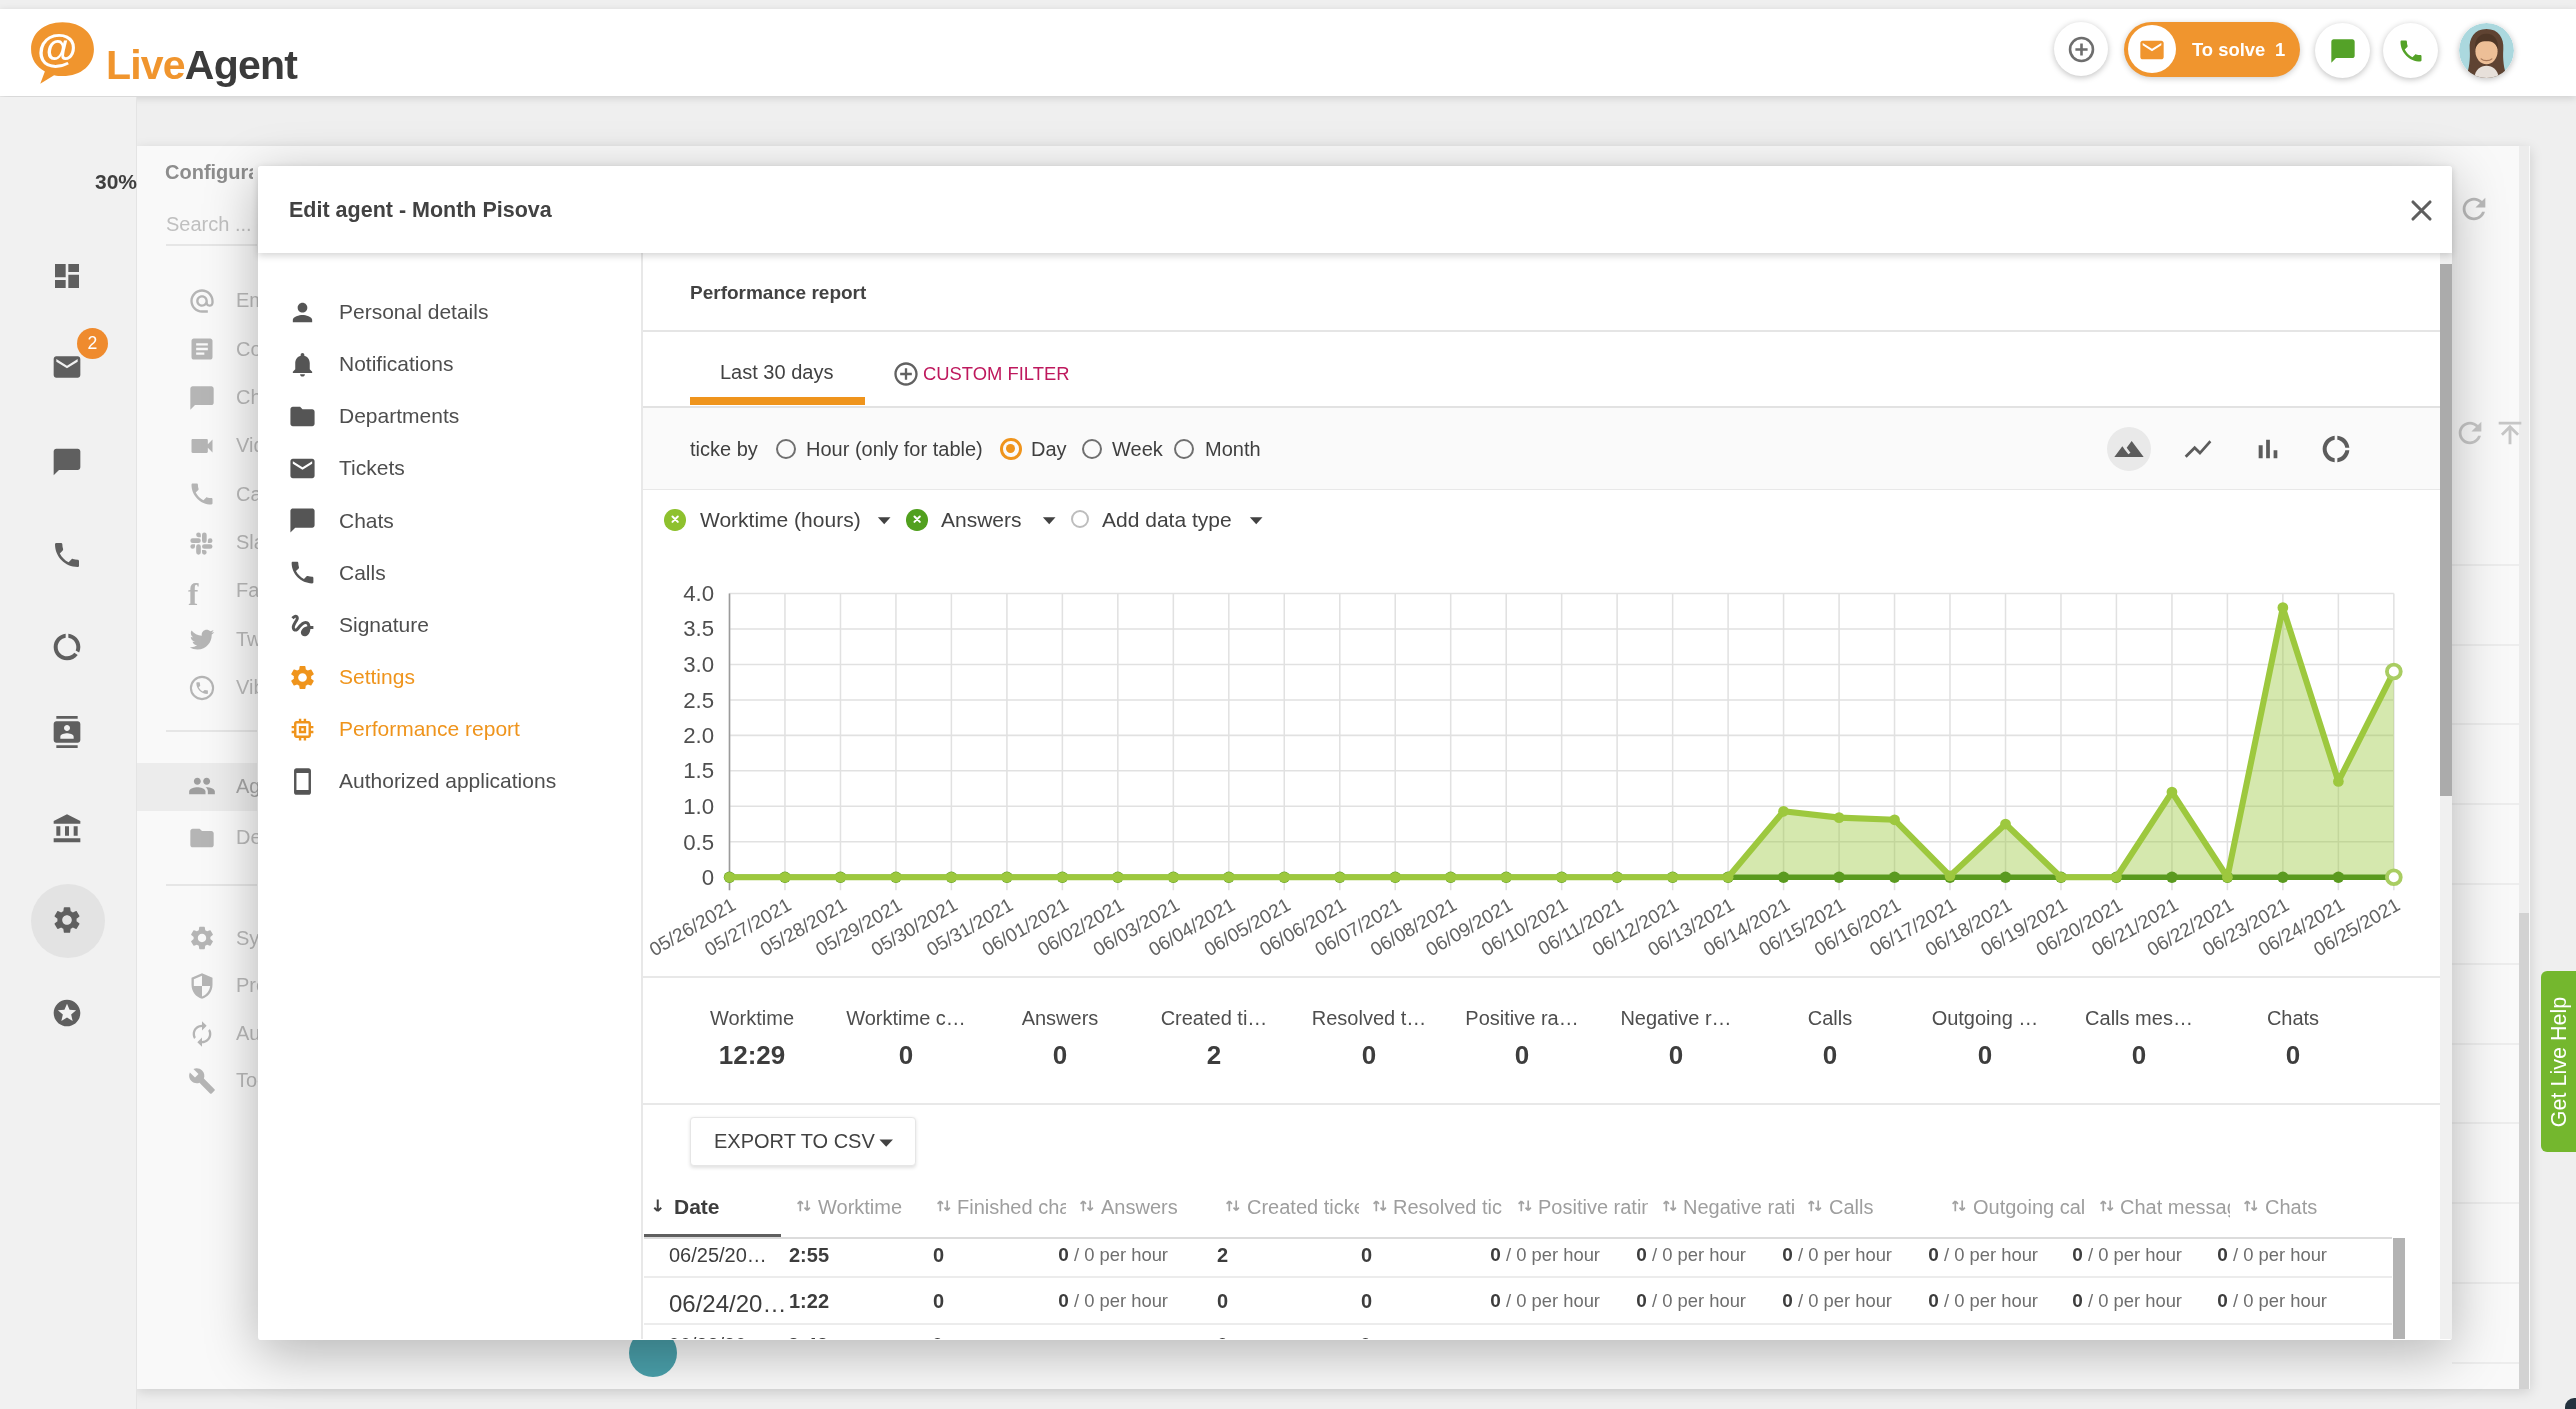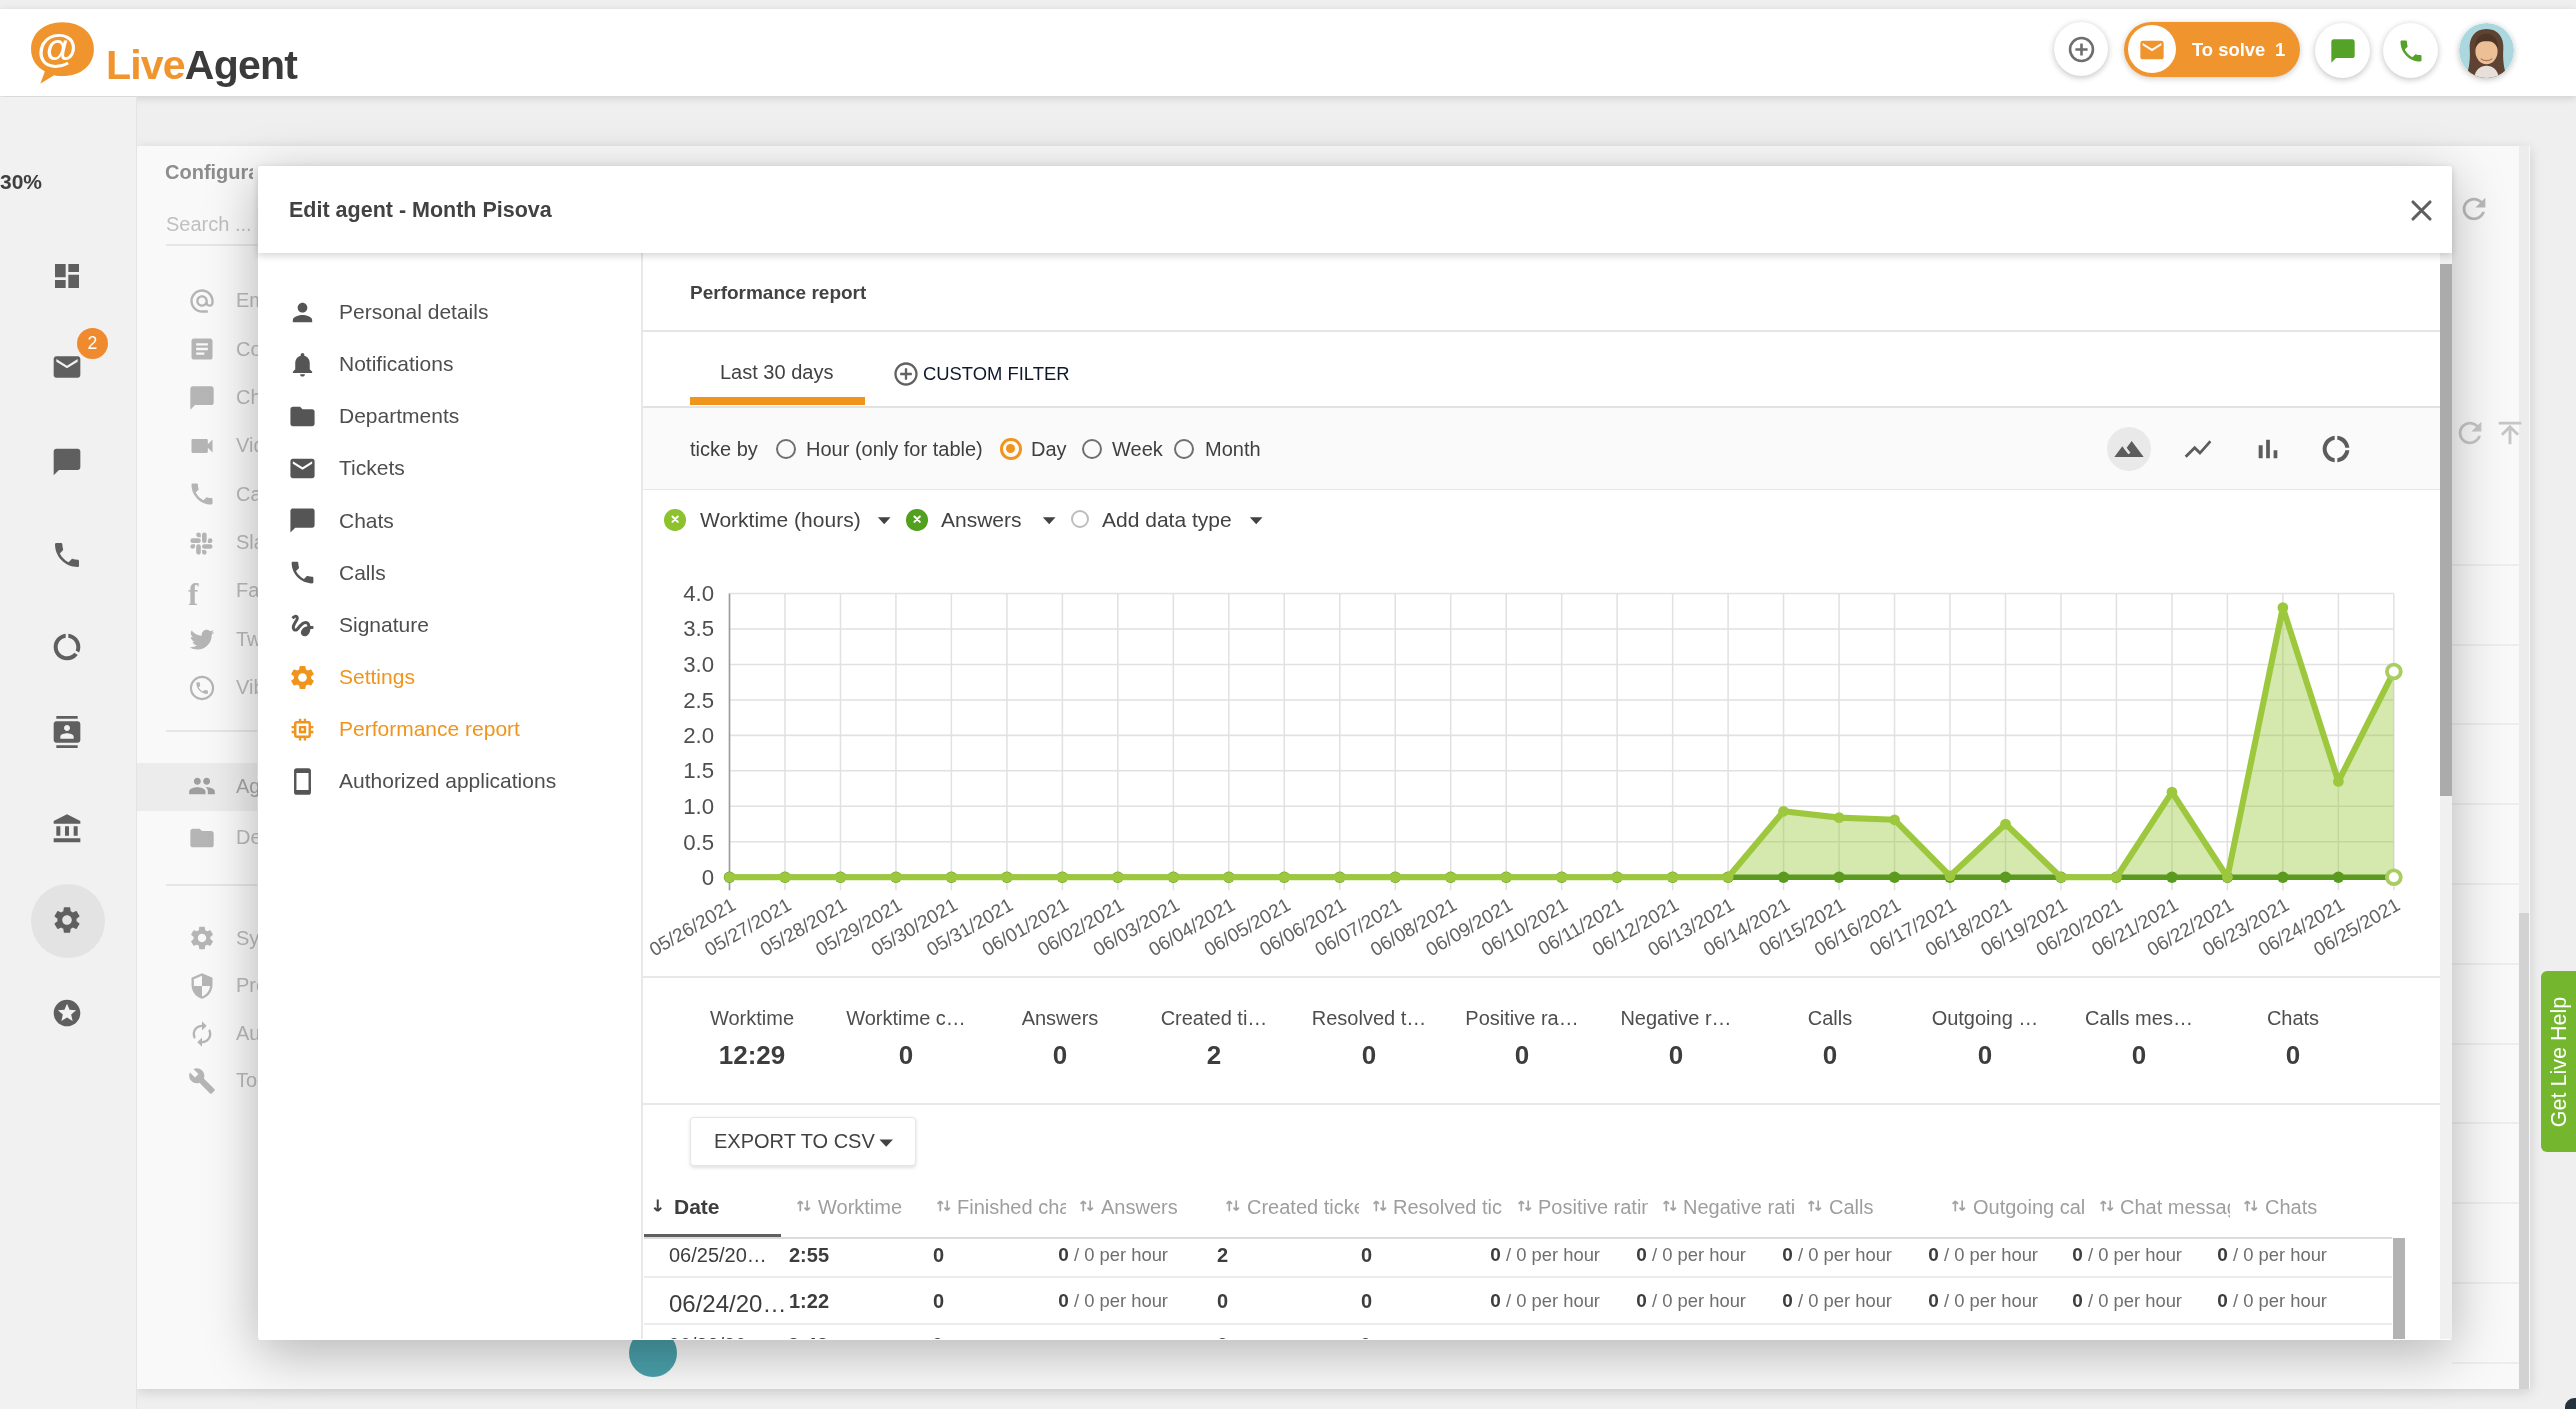--- a/index.html
+++ b/index.html
@@ -128,21 +128,21 @@
 <div class="abs" style="left:2459px;top:23px;width:55px;height:55px;border-radius:50%;overflow:hidden;box-shadow:0 1.5px 6.1px rgba(0,0,0,0.25);">
 <svg width="55" height="55" viewBox="0 0 72 72">
 <circle cx="36" cy="36" r="36" fill="#abd8de"></circle>
 <path d="M36 8 C20 8 13 20 14 34 C15 48 13 60 10 68 L26 72 L46 72 L62 68 C59 60 57 48 58 34 C59 20 52 8 36 8 Z" fill="#5f4332"></path>
 <ellipse cx="36" cy="37" rx="14.5" ry="17" fill="#edbf97"></ellipse>
 <path d="M21 34 C20 22 26 14 36 14 C46 14 52 22 51 34 C47 26 44 24 36 24 C28 24 25 26 21 34 Z" fill="#4f3727"></path>
 <path d="M29 47 C32 50 40 50 43 47" stroke="#a9795a" stroke-width="1.7" fill="none" stroke-linecap="round"></path>
 <path d="M20 72 C21 61 28 56 36 56 C44 56 51 61 52 72 Z" fill="#e7e0da"></path>
 </svg></div>
 <div class="abs" style="left:0;top:97px;width:137px;height:1313px;background:#f1f1f1;border-right:1.5px solid #e4e4e4;"></div>
-<div class="abs" style="left:0;top:170px;width:137px;text-align:left;font-size:21px;font-weight:bold;color:#3f3f3f;">30%</div>
+<div class="abs" style="left:0;top:170px;width:137px;text-align:right;font-size:21px;font-weight:bold;color:#3f3f3f;">30%</div>
 <div class="abs" style="left:31px;top:884px;width:74px;height:74px;border-radius:50%;background:#e3e3e3;"></div>
 <div class="abs" style="left:51px;top:260px;"><svg width="32" height="32" viewBox="0 0 24 24">
       <path d="M3 13h8V3H3v10zm0 8h8v-6H3v6zm10 0h8V11h-8v10zm0-18v6h8V3h-8z" fill="#5f5f5f"></path>
     </svg></div>
 <div class="abs" style="left:51px;top:351px;"><svg width="32" height="32" viewBox="0 0 24 24">
       <path d="M20 4H4c-1.1 0-1.99.9-1.99 2L2 18c0 1.1.9 2 2 2h16c1.1 0 2-.9 2-2V6c0-1.1-.9-2-2-2zm0 4l-8 5-8-5V6l8 5 8-5v2z" fill="#5f5f5f"></path>
     </svg></div>
 <div class="abs" style="left:51px;top:446px;"><svg width="32" height="32" viewBox="0 0 24 24">
       <path d="M20 2H4c-1.1 0-2 .9-2 2v18l4-4h14c1.1 0 2-.9 2-2V4c0-1.1-.9-2-2-2z" fill="#5f5f5f"></path>
     </svg></div>
@@ -214,21 +214,21 @@
     </svg></div>
 <div class="abs" style="left:339px;top:769px;font-size:21px;color:#4e4e4e;">Authorized applications</div>
 <div class="abs" style="left:690px;top:282px;font-size:19px;font-weight:bold;color:#424242;">Performance report</div>
 <div class="abs" style="left:643px;top:330px;width:1797px;height:1.5px;background:#e5e5e5;"></div>
 <div class="abs" style="left:720px;top:361px;font-size:20px;color:#424242;">Last 30 days</div>
 <div class="abs" style="left:690px;top:397px;width:175px;height:8.4px;background:#ef941c;"></div>
 <div class="abs" style="left:892px;top:360px;width:28px;height:28px;">
 <svg width="28" height="28" viewBox="0 0 24 24">
       <path d="M12 2C6.48 2 2 6.48 2 12s4.48 10 10 10 10-4.48 10-10S17.52 2 12 2zm0 18c-4.41 0-8-3.59-8-8s3.59-8 8-8 8 3.59 8 8-3.59 8-8 8zm1-13h-2v4H7v2h4v4h2v-4h4v-2h-4z" fill="#616161"></path>
     </svg></div>
-<div class="abs" style="left:923px;top:363px;font-size:18.4px;color:#0f172a;">CUSTOM FILTER</div>
+<div class="abs" style="left:923px;top:363px;font-size:18.4px;color:#be185d;">CUSTOM FILTER</div>
 <div class="abs" style="left:643px;top:406px;width:1797px;height:2.3px;background:#e2e2e2;"></div>
 <div class="abs" style="left:643px;top:408px;width:1797px;height:82px;background:#fafafa;border-bottom:1.5px solid #e8e8e8;"></div>
 <div class="abs" style="left:690px;top:438px;font-size:20px;color:#3f3f3f;">ticke by</div>
 <div class="abs" style="left:776px;top:439px;width:20px;height:20px;border-radius:50%;border:2.3px solid #6f6f6f;"></div>
 <div class="abs" style="left:806px;top:438px;font-size:20px;color:#3f3f3f;">Hour (only for table)</div>
 <div class="abs" style="left:1000px;top:438px;width:21.5px;height:21.5px;border-radius:50%;border:3.1px solid #ef941c;"></div>
 <div class="abs" style="left:1006px;top:444px;width:9.2px;height:9.2px;border-radius:50%;background:#ef941c;"></div>
 <div class="abs" style="left:1031px;top:438px;font-size:20px;color:#3f3f3f;text-align:right;">Day</div>
 <div class="abs" style="left:1082px;top:439px;width:20px;height:20px;border-radius:50%;border:2.3px solid #6f6f6f;"></div>
 <div class="abs" style="left:1112px;top:438px;font-size:20px;color:#3f3f3f;">Week</div>

